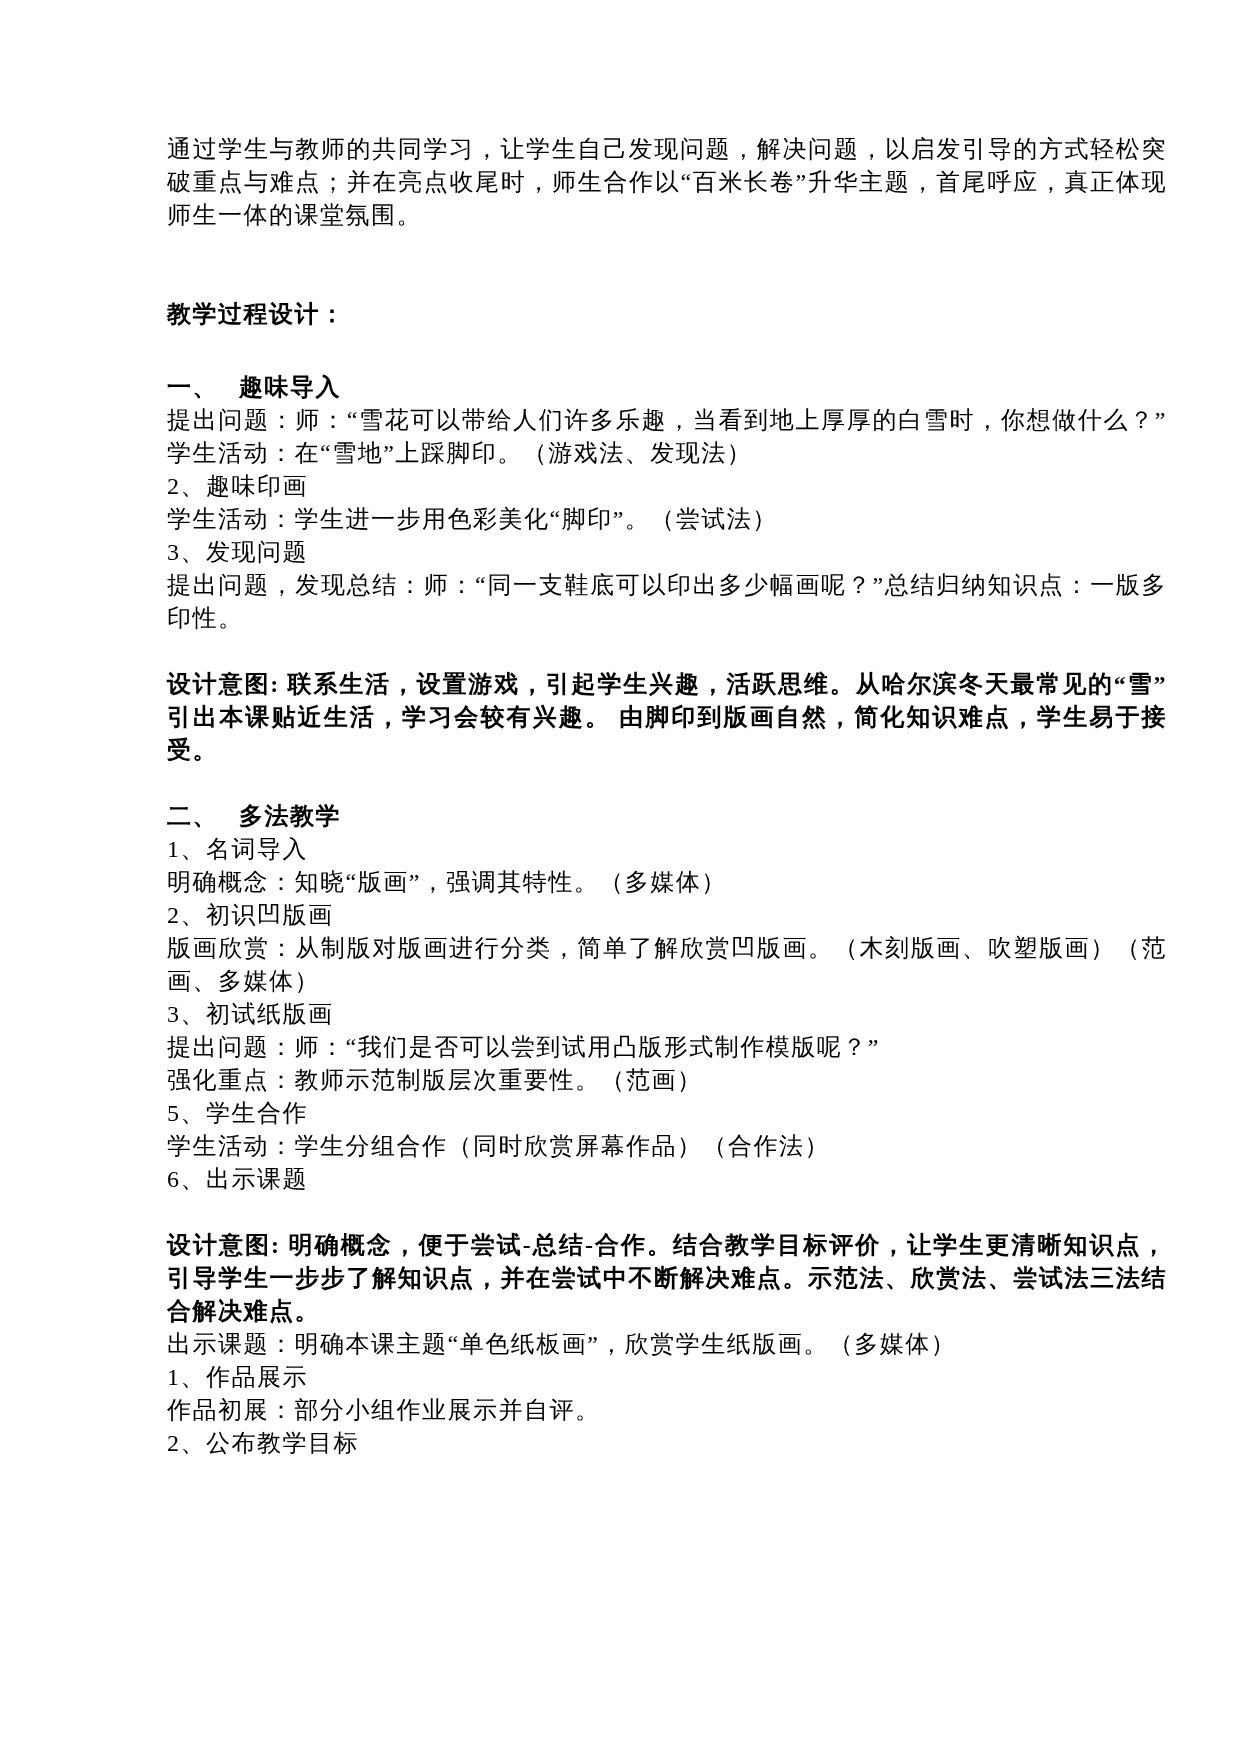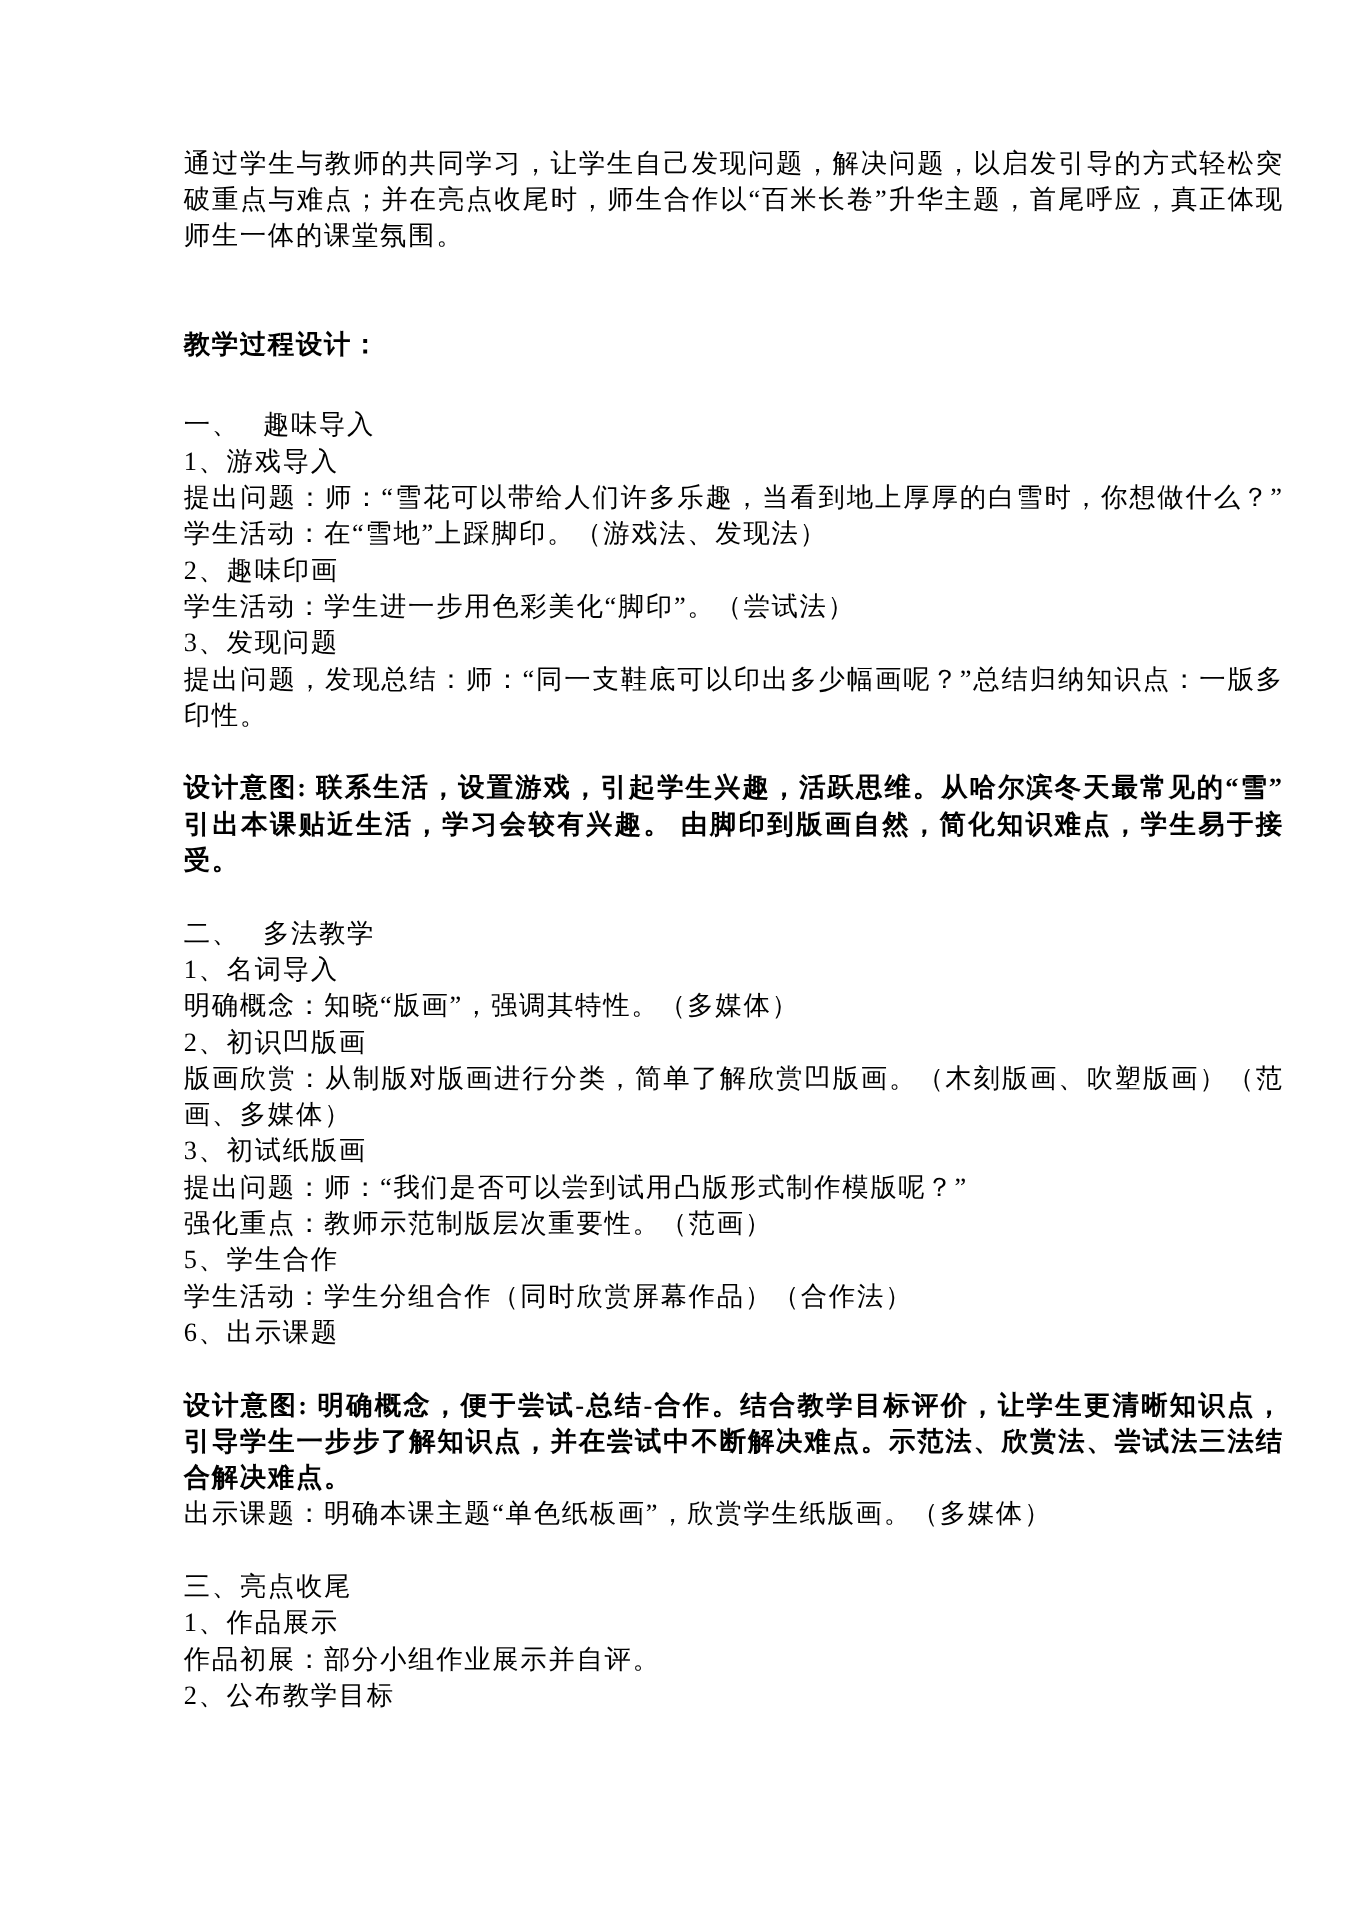--- a/index.html
+++ b/index.html
@@ -28,21 +28,21 @@
     letter-spacing: 1.5px;
     text-align: justify;
     text-justify: inter-character;
     word-break: break-all;
   }
   .doc-heading {
     font-weight: bold;
     margin-top: 66px;
   }
   .sec-title {
-    font-weight: normal;
+    font-weight: bold;
   }
   .gap40 { margin-top: 40px; }
   .gap33 { margin-top: 33px; }
   .design {
     font-weight: bold;
     
   }
   .secnum-wide {
     display: inline-block;
     width: 72px;
@@ -55,21 +55,20 @@
 <body>
 
 <div class="page">
 
   <p class="para">通过学生与教师的共同学习，让学生自己发现问题，解决问题，以启发引导的方式轻松突破重点与难点；并在亮点收尾时，师生合作以“百米长卷”升华主题，首尾呼应，真正体现师生一体的课堂氛围。</p>
 
   <p class="line doc-heading">教学过程设计：</p>
 
   <p class="line sec-title gap40"><span class="secnum-wide">一、</span><span>趣味导入</span></p>
 
-  <p class="para">1、游戏导入</p>
   <p class="para">提出问题：师：“雪花可以带给人们许多乐趣，当看到地上厚厚的白雪时，你想做什么？”学生活动：在“雪地”上踩脚印。（游戏法、发现法）</p>
   <p class="para">2、趣味印画</p>
   <p class="para">学生活动：学生进一步用色彩美化“脚印”。（尝试法）</p>
   <p class="para">3、发现问题</p>
   <p class="para">提出问题，发现总结：师：“同一支鞋底可以印出多少幅画呢？”总结归纳知识点：一版多印性。</p>
 
   <p class="para design gap33">设计意图: 联系生活，设置游戏，引起学生兴趣，活跃思维。从哈尔滨冬天最常见的“雪”引出本课贴近生活，学习会较有兴趣。 由脚印到版画自然，简化知识难点，学生易于接受。</p>
 
   <p class="line sec-title gap33"><span class="secnum-wide">二、</span><span>多法教学</span></p>
 
@@ -80,19 +79,18 @@
   <p class="para">3、初试纸版画</p>
   <p class="para">提出问题：师：“我们是否可以尝到试用凸版形式制作模版呢？”</p>
   <p class="para">强化重点：教师示范制版层次重要性。（范画）</p>
   <p class="para">5、学生合作</p>
   <p class="para">学生活动：学生分组合作（同时欣赏屏幕作品）（合作法）</p>
   <p class="para">6、出示课题</p>
   <p class="para design gap33">设计意图: 明确概念，便于尝试-总结-合作。结合教学目标评价，让学生更清晰知识点，引导学生一步步了解知识点，并在尝试中不断解决难点。示范法、欣赏法、尝试法三法结合解决难点。</p>
 
   <p class="para">出示课题：明确本课主题“单色纸板画”，欣赏学生纸版画。（多媒体）</p>
 
-  <p class="line gap33"><span class="sec3-num">三、</span><span class="sec-title">亮点收尾</span></p>
 
   <p class="para">1、作品展示</p>
   <p class="para">作品初展：部分小组作业展示并自评。</p>
   <p class="para">2、公布教学目标</p>
 
 </div>
 
 </body></html>

